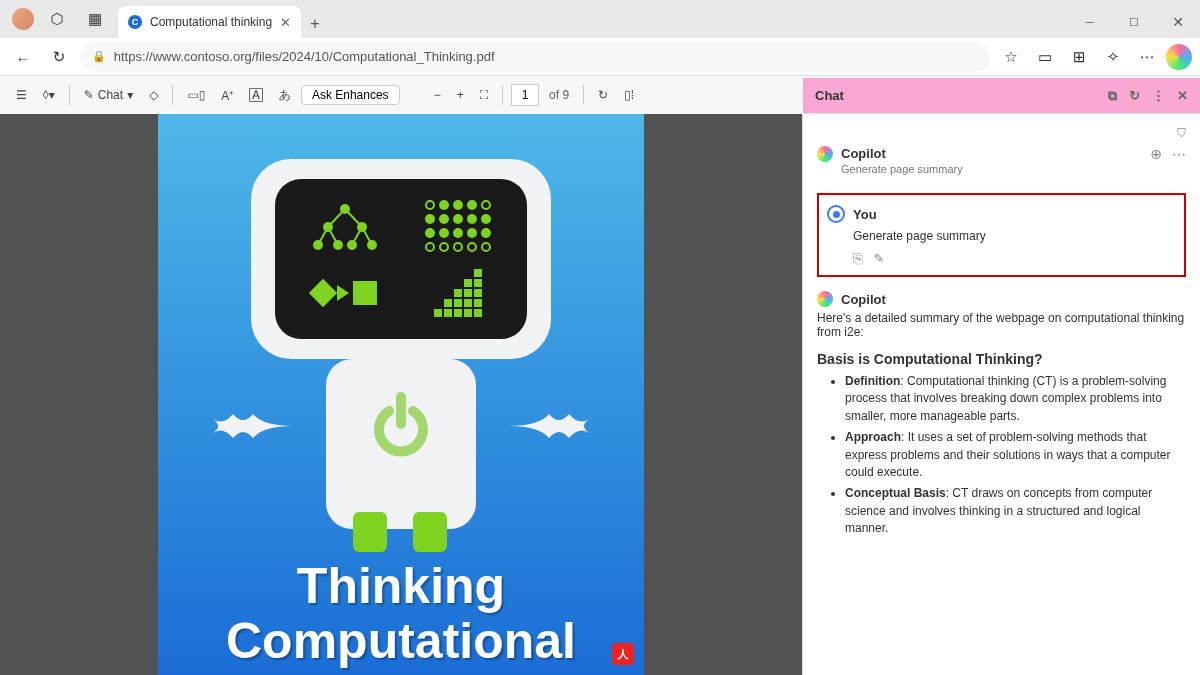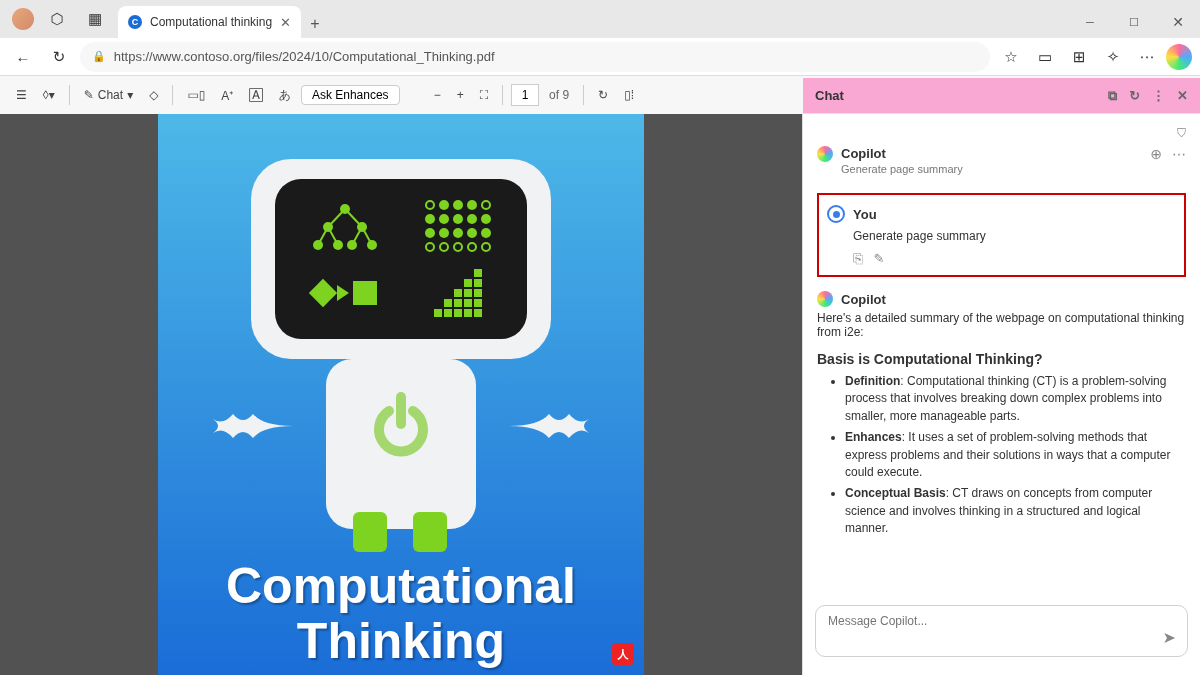--- a/index.html
+++ b/index.html
@@ -266,22 +266,22 @@
         </svg>
       <div class="robot-body">
         <svg class="power" width="60" height="70" viewBox="0 0 60 70">
             <path d="M30 8 L30 35" stroke="#a4d86e" stroke-width="10" stroke-linecap="round" fill="none"></path>
             <path d="M18 22 A22 22 0 1 0 42 22" stroke="#a4d86e" stroke-width="10" stroke-linecap="round" fill="none"></path>
           </svg>
       </div>
       <div class="leg-l"></div>
         <div class="leg-r"></div>
       <div class="pdf-title">
+        <div>Thinking</div>
         <div>Computational</div>
-        <div>Thinking</div>
       </div>
       <div class="adobe-badge">人</div>
     </div>
   </div>
 
   <div class="chat-panel">
     <div class="chat-header">
       <span>Chat</span>
       <div class="chat-header-right">
         <span>⧉</span>
@@ -321,24 +321,20 @@
       <div class="response">
         <div class="resp-header">
           <div class="copilot-icon"></div>
           <div class="resp-name">Copilot</div>
         </div>
         <div class="resp-intro">Here's a detailed summary of the webpage on computational thinking from i2e:</div>
         <div id="sections-container">
             <div class="resp-h">Basis is Computational Thinking?</div>
             <ul class="resp-ul">
               <li><b>Definition</b>: Computational thinking (CT) is a problem-solving process that involves breaking down complex problems into smaller, more manageable parts.</li>
-              <li><b>Enhances</b>: It uses a set of problem-solving methods that express problems and their solutions in ways that a computer could execute.</li>
+              <li><b>Approach</b>: It uses a set of problem-solving methods that express problems and their solutions in ways that a computer could execute.</li>
               <li><b>Conceptual Basis</b>: CT draws on concepts from computer science and involves thinking in a structured and logical manner.</li>
             </ul>
           </div>
       </div>
     </div>
-    <div class="chat-input-area" style="position:relative">
-      <textarea class="chat-input" placeholder="Message Copilot..." style=""></textarea>
-      <span class="send-btn">➤</span>
-    </div>
   </div>
 </div>
 
 </body></html>

